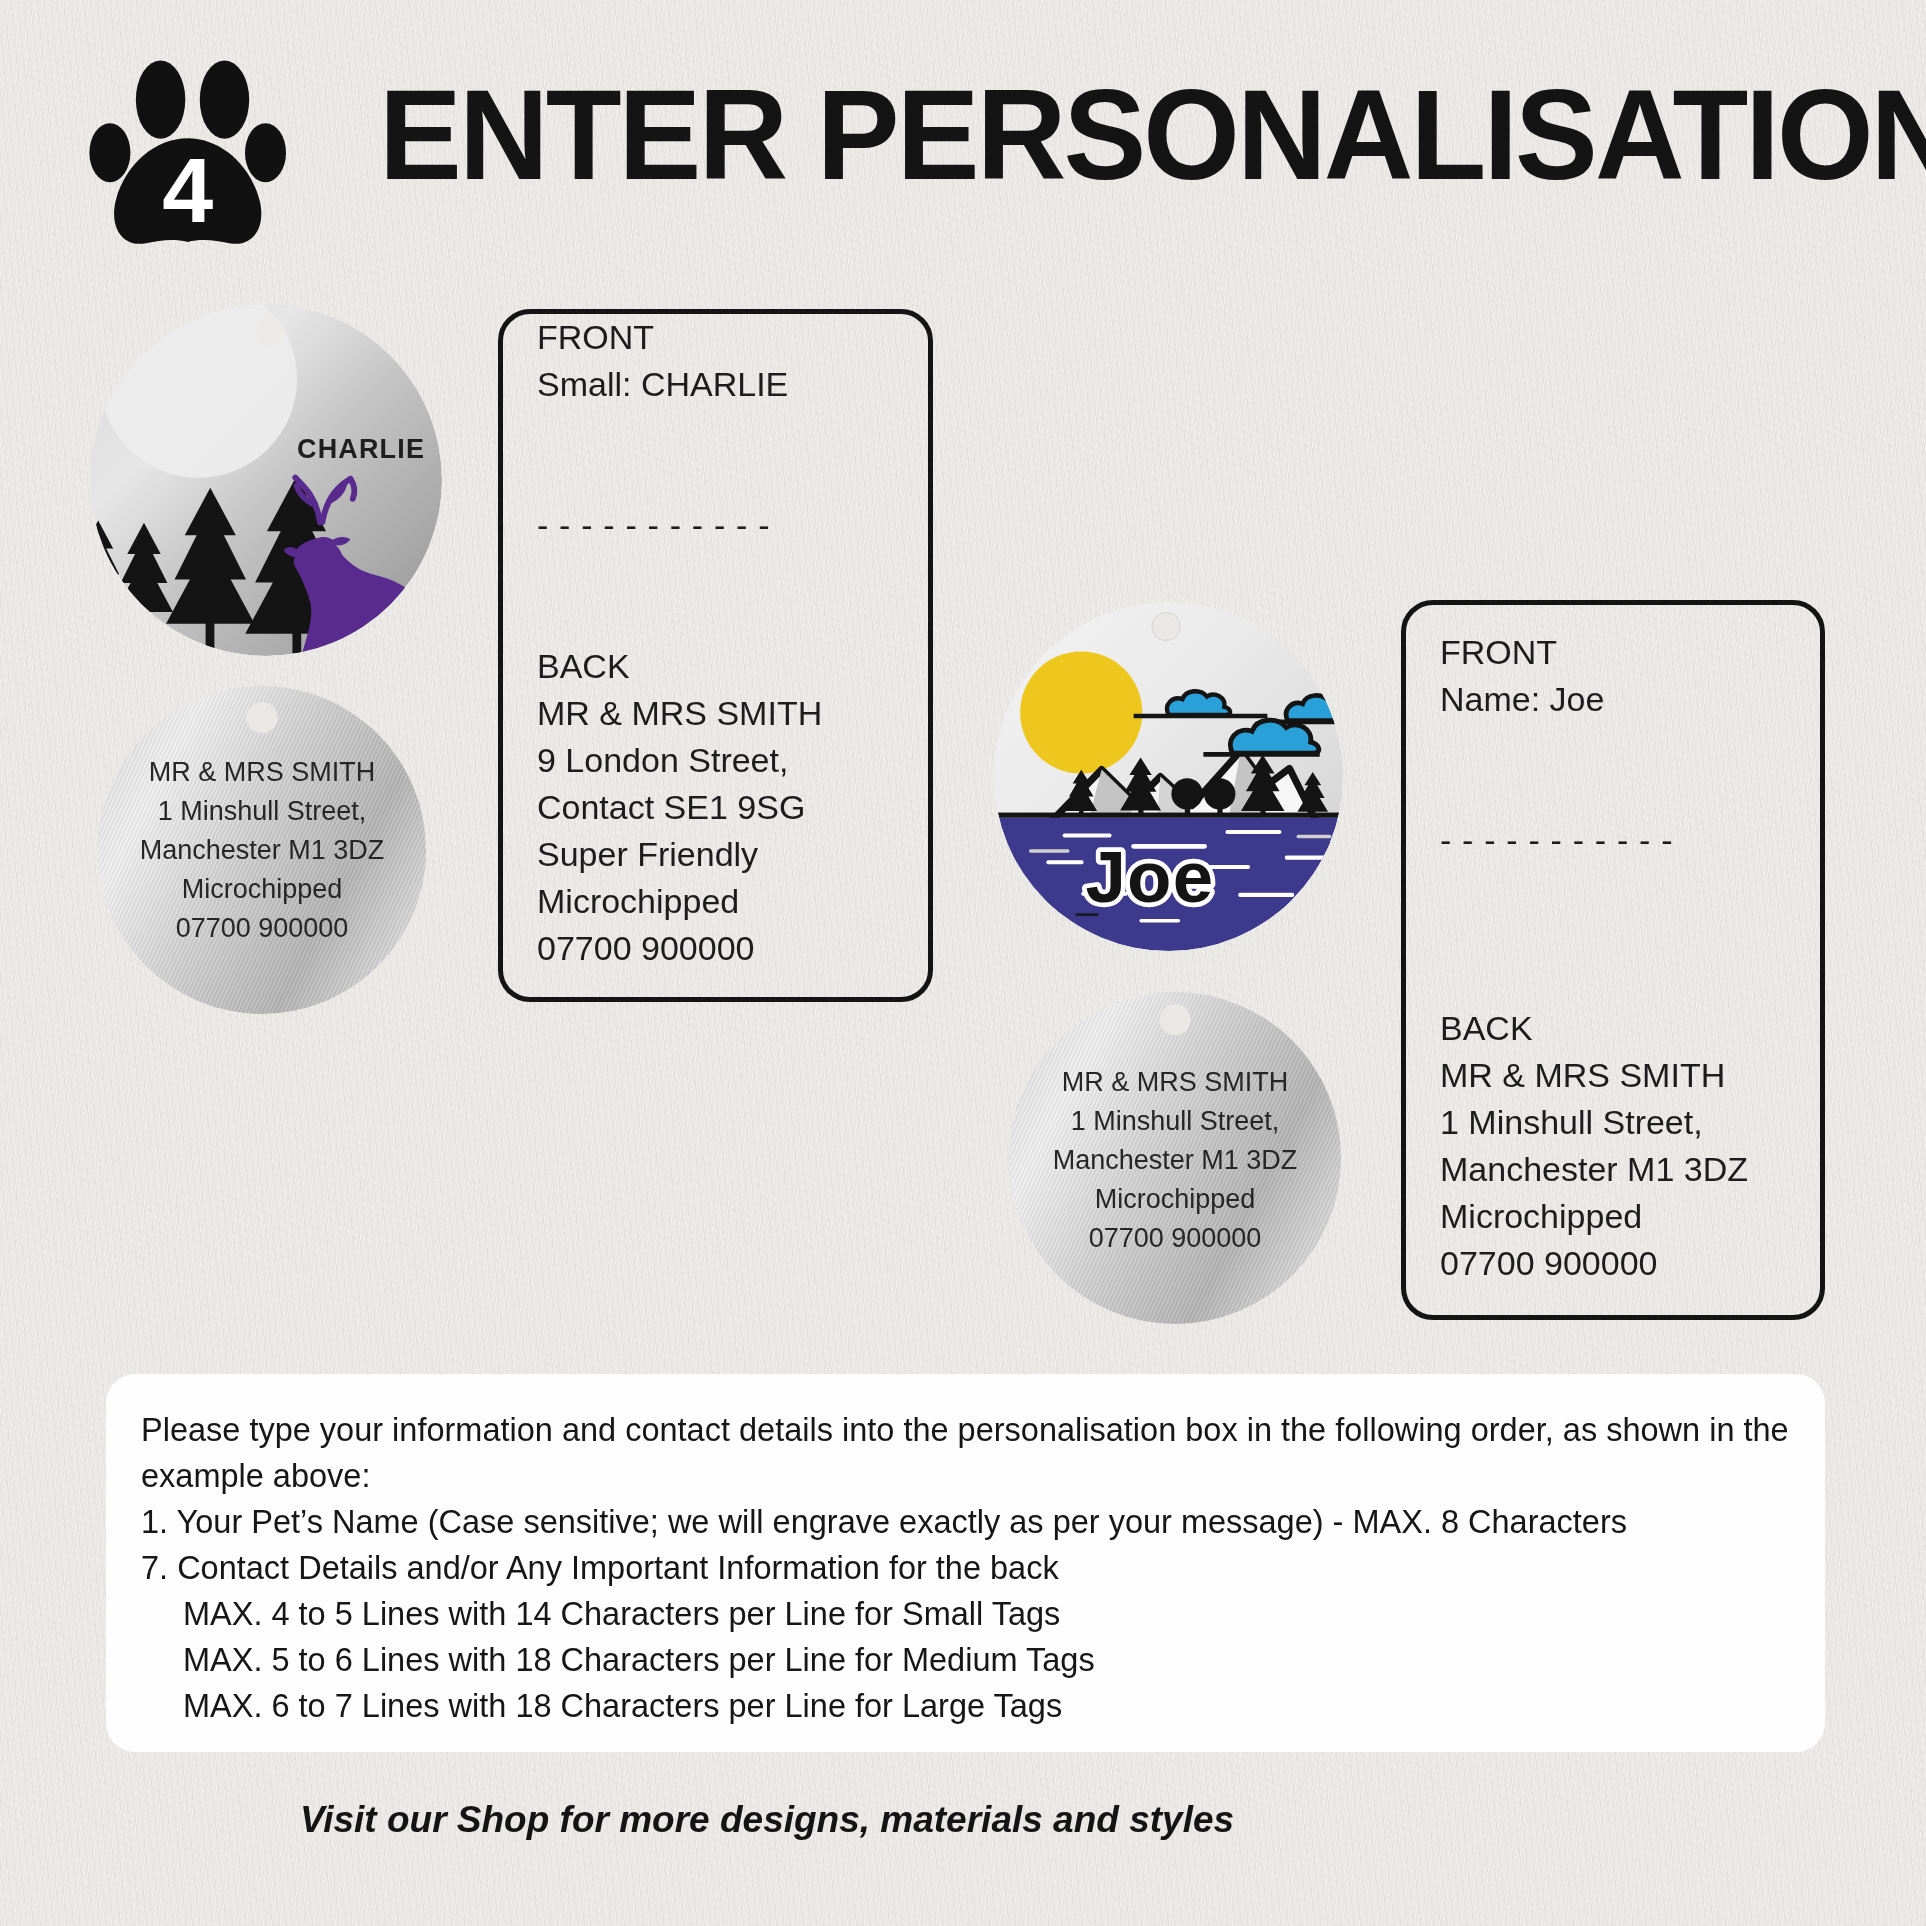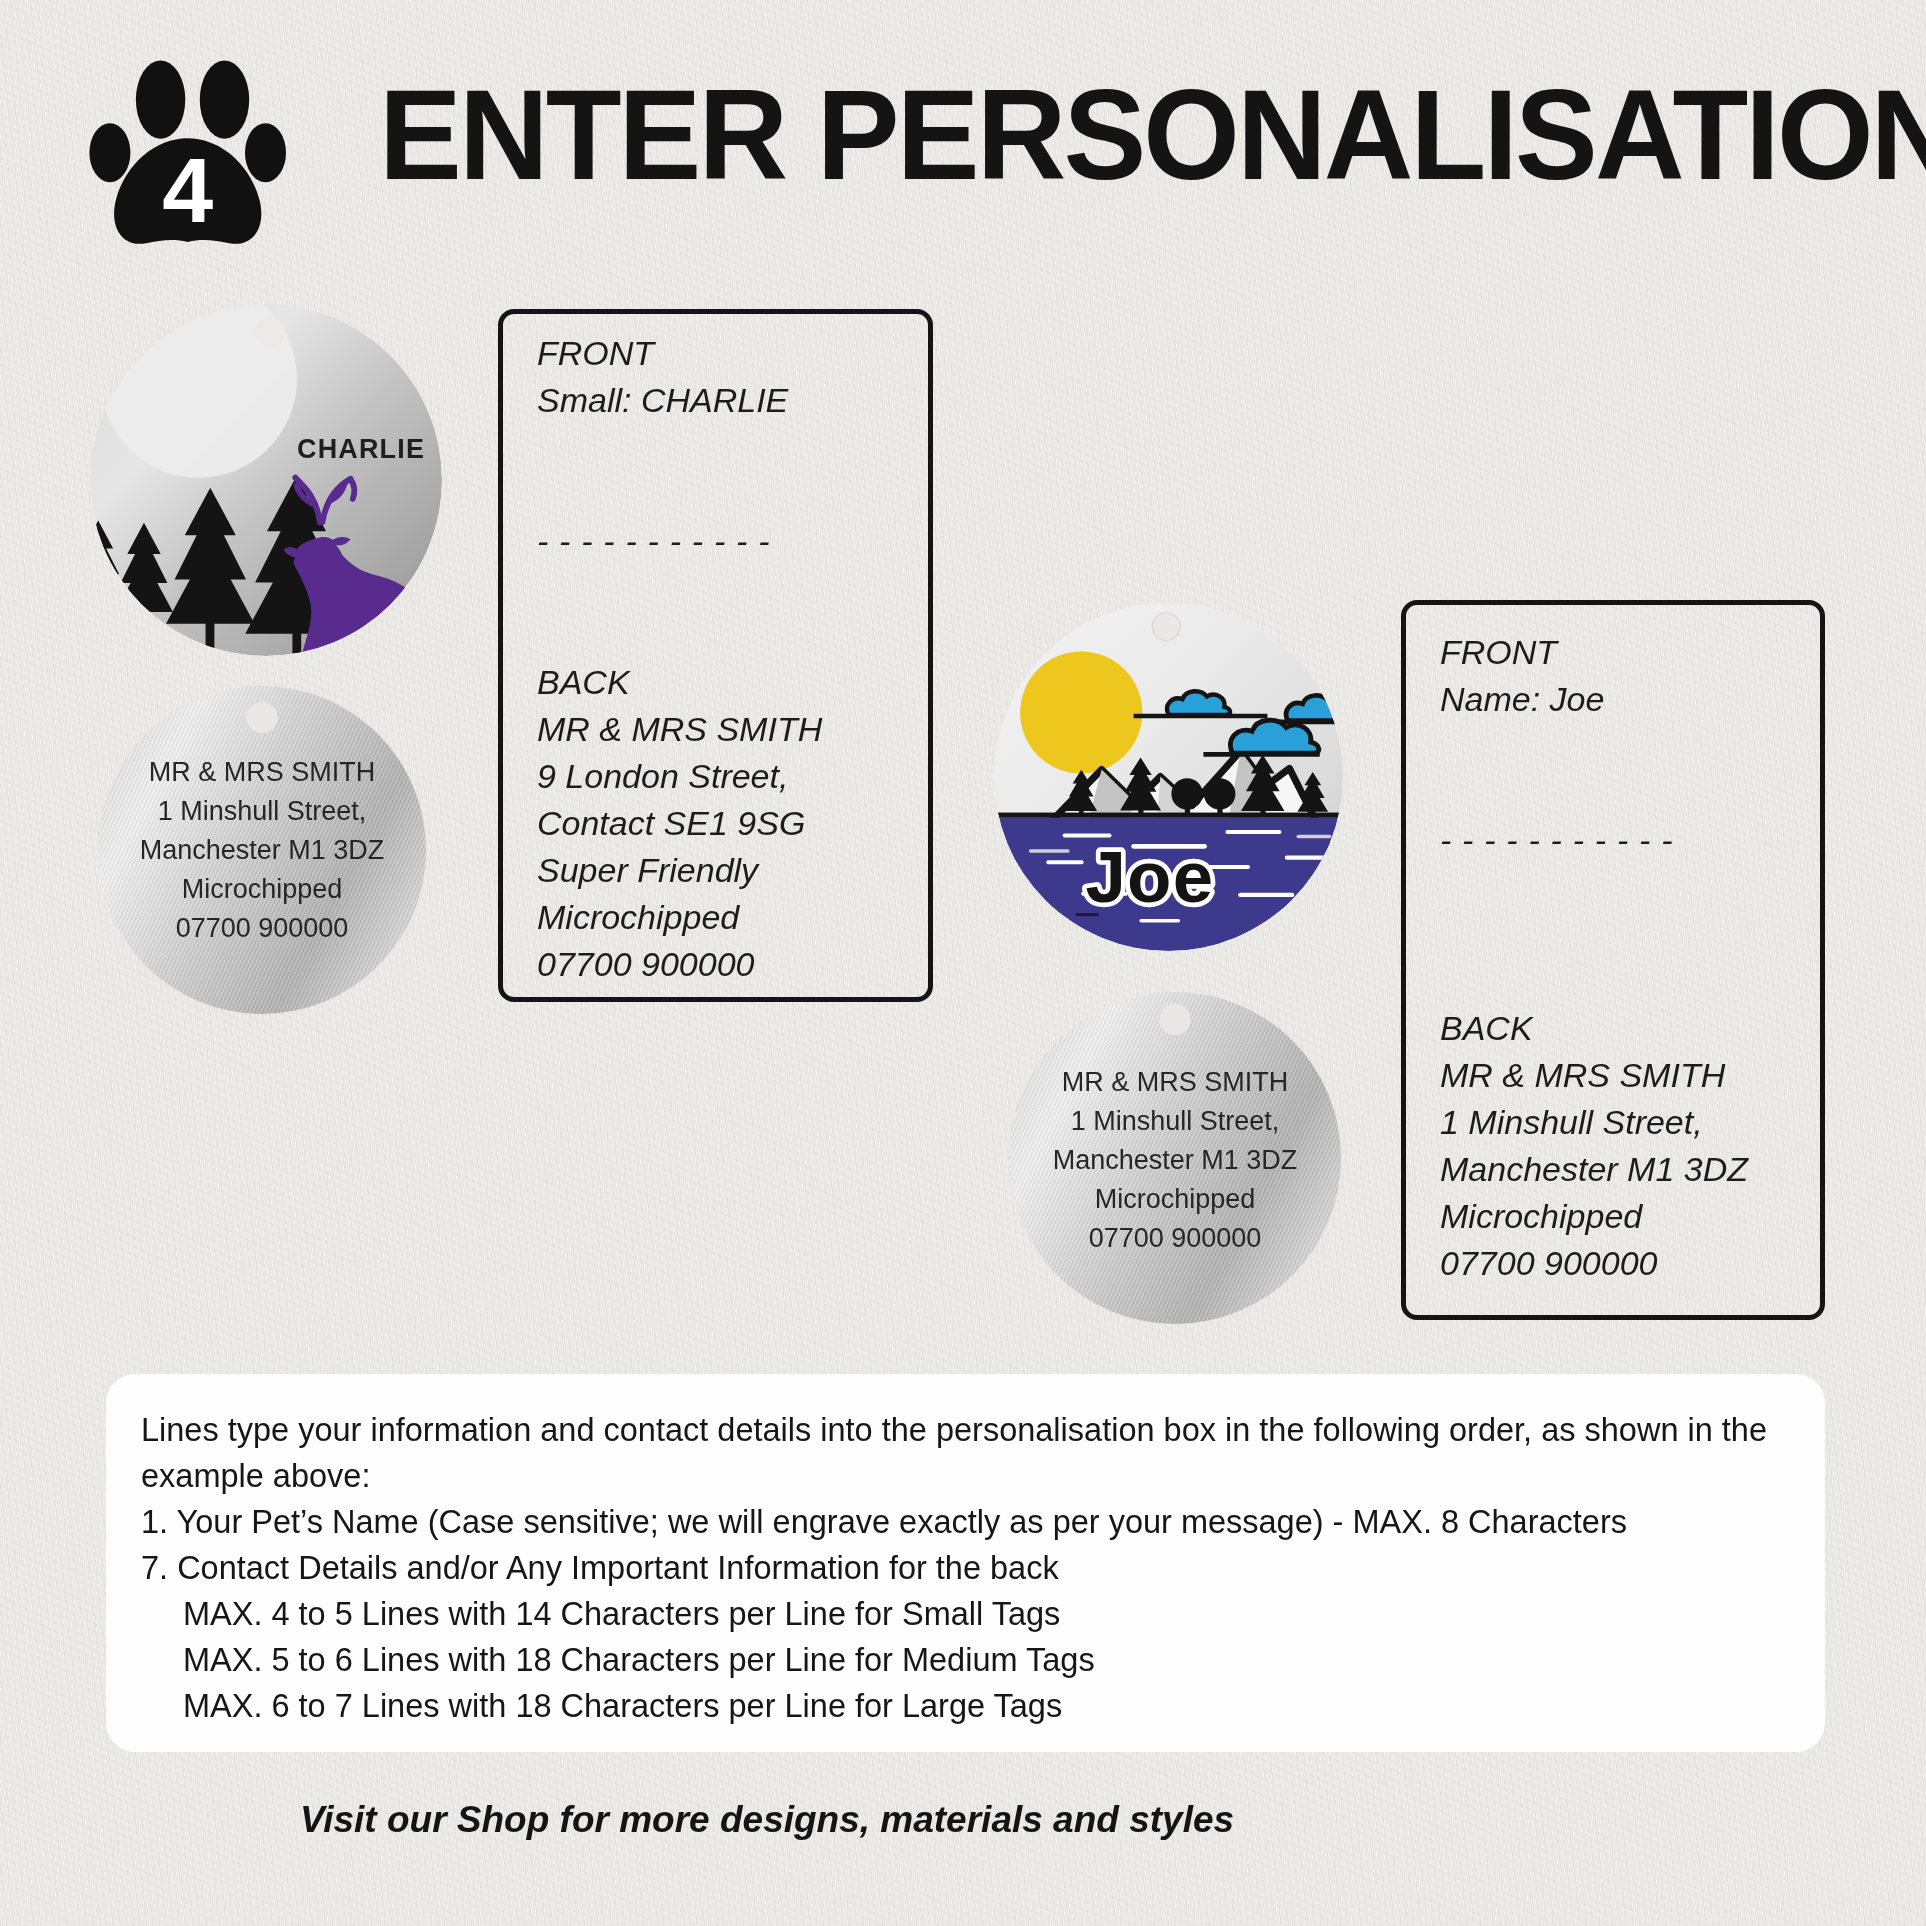--- a/index.html
+++ b/index.html
@@ -40,22 +40,22 @@
   #tag-joe-back     { left:1009px; top:992px; width:332px; height:332px; }
   .hole {
     position:absolute; left:50%; transform:translateX(-50%); top:15.6px;
     width:31px; height:31px; border-radius:50%; background:#e9e8e5;
   }
   .tag-back-text { position:absolute; left:0; right:0; top:67px; text-align:center; }
   .tag-back-text .ln { font-size:27px; line-height:39px; color:#262626; }
 
   
   .example-box {
-    border:5.4px solid #141414; border-radius:16px; box-sizing:border-box;
-    padding:16px 34px; overflow:hidden;font-style:italic;
+    border:5.4px solid #141414; border-radius:32px; box-sizing:border-box;
+    padding:0 34px; overflow:hidden;
   }
   #box-charlie { left:498px; top:309px; width:435px; height:693px; }
   #box-joe     { left:1401px; top:600px; width:424px; height:720px; padding-top:24px; }
   .box-line { font-size:34px; line-height:47px; color:#1c1c1c; white-space:nowrap; }
   .box-gap  { height:47px; }
   .divider  { letter-spacing:10.8px; }
 
   
   #panel {
     left:106px; top:1374px; width:1719px; height:378px;
@@ -254,21 +254,21 @@
       <div class="box-gap"></div>
     <div class="box-line">BACK</div>
     <div class="box-line">MR &amp; MRS SMITH</div>
     <div class="box-line">1 Minshull Street,</div>
     <div class="box-line">Manchester M1 3DZ</div>
     <div class="box-line">Microchipped</div>
     <div class="box-line">07700 900000</div>
   </div>
 
   <div id="panel" class="abs">
-    <div class="p-line">Lines type your information and contact details into the personalisation box in the following order, as shown in the example above:</div>
+    <div class="p-line">Please type your information and contact details into the personalisation box in the following order, as shown in the example above:</div>
     <div class="p-line">1. Your Pet’s Name (Case sensitive; we will engrave exactly as per your message) - MAX. 8 Characters</div>
     <div class="p-line">7. Contact Details and/or Any Important Information for the back</div>
     <div class="p-line p-sub">MAX. 4 to 5 Lines with 14 Characters per Line for Small Tags</div>
     <div class="p-line p-sub">MAX. 5 to 6 Lines with 18 Characters per Line for Medium Tags</div>
     <div class="p-line p-sub">MAX. 6 to 7 Lines with 18 Characters per Line for Large Tags</div>
   </div>
 
   <div id="footer" class="abs">Visit our Shop for more designs, materials and styles</div>
 
 </div>

